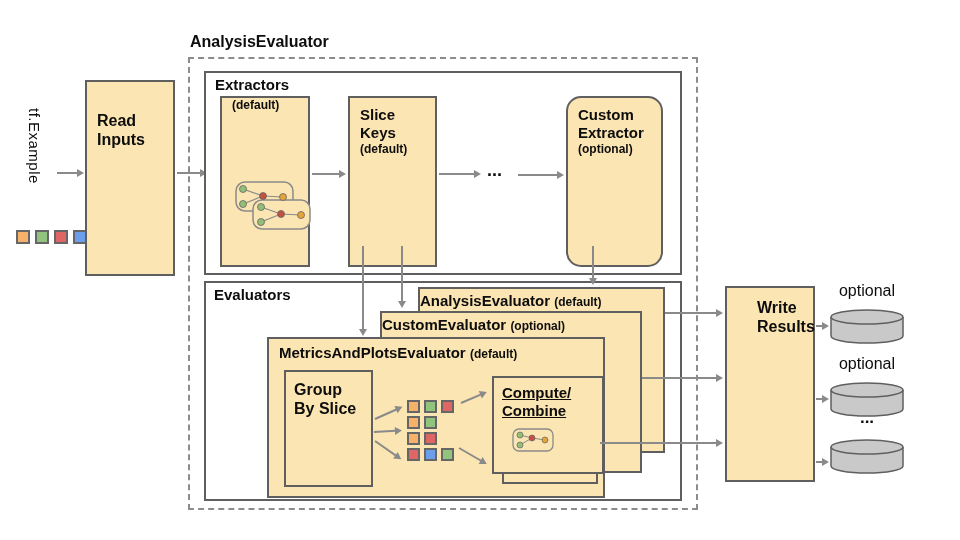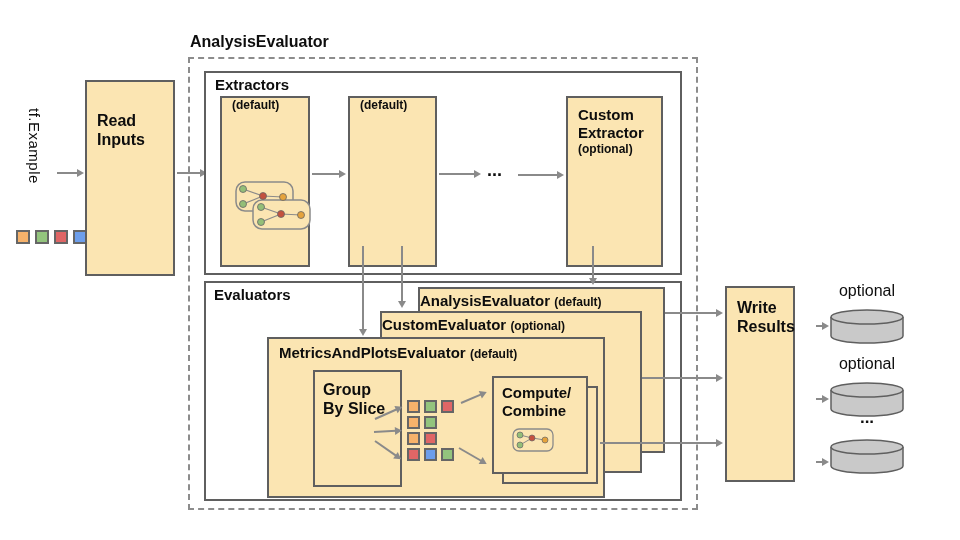--- a/index.html
+++ b/index.html
@@ -90,27 +90,28 @@
     <line x1="27" y1="46" x2="47" y2="38" stroke="#8a8a8a" stroke-width="1.2"></line>
     <line x1="47" y1="38" x2="67" y2="39" stroke="#8a8a8a" stroke-width="1.2"></line>
     <circle cx="27" cy="31" r="3.5" fill="#94BE78" stroke="#666" stroke-width="0.8"></circle>
     <circle cx="27" cy="46" r="3.5" fill="#94BE78" stroke="#666" stroke-width="0.8"></circle>
     <circle cx="47" cy="38" r="3.5" fill="#C4513F" stroke="#666" stroke-width="0.8"></circle>
     <circle cx="67" cy="39" r="3.5" fill="#E5A33C" stroke="#666" stroke-width="0.8"></circle>
   </svg>
   <div class="ah" style="left:312px;top:173px;width:28px;"></div>
 
   <div class="cbox" style="left:348px;top:96px;width:89px;height:171px;">
+    <div class="box-title">Slice Keys</div>
     <div class="bqual" style="padding-left:10px;">(default)</div>
   </div>
   <div class="ah" style="left:439px;top:173px;width:36px;"></div>
   <div class="dots" style="left:487px;top:160px;">...</div>
   <div class="ah" style="left:518px;top:174px;width:40px;"></div>
 
-  <div class="cbox" style="left:566px;top:96px;width:97px;height:171px;">
+  <div class="cbox" style="left:566px;top:96px;width:97px;height:171px;border-radius:15px;">
     <div class="box-title">Custom Extractor</div>
     <div class="bqual" style="padding-left:10px;">(optional)</div>
   </div>
 
   <div class="gbox" style="left:204px;top:281px;width:478px;height:220px;">
     <div class="group-label" style="padding-left:8px;">Evaluators</div>
   </div>
 
   <div class="cbox" style="left:418px;top:287px;width:247px;height:166px;">
     <div class="stack-title center">
@@ -128,21 +129,21 @@
     <div class="stack-title left-pad" style="padding-top:5px;">
       <span>MetricsAndPlotsEvaluator</span>
       <span class="bqual">(default)</span>
     </div>
   </div>
 
   <div class="av" style="left:362px;top:246px;height:84px;"></div>
   <div class="av" style="left:401px;top:246px;height:56px;"></div>
   <div class="av" style="left:592px;top:246px;height:33px;"></div>
 
-  <div class="cbox" style="left:284px;top:370px;width:89px;height:117px;margin-left:29px;">
+  <div class="cbox" style="left:284px;top:370px;width:89px;height:117px;">
     <div class="box-title" style="font-size:16px;padding-left:8px;">Group By Slice</div>
   </div>
 
   <div class="sq-grid" style="left:407px;top:400px;">
       <div class="sq-row">
         <span class="sq" style="background: rgb(246, 178, 107);"></span>
         <span class="sq" style="background: rgb(147, 196, 125);"></span>
         <span class="sq" style="background: rgb(224, 102, 102);"></span>
       </div>
       <div class="sq-row">
@@ -160,40 +161,40 @@
       </div>
     </div>
 
   <div class="ad" style="left:375px;top:418px;width:24px;transform:rotate(-24deg);"></div>
   <div class="ad" style="left:374px;top:431px;width:22px;transform:rotate(-3deg);"></div>
   <div class="ad" style="left:375px;top:440px;width:26px;transform:rotate(35deg);"></div>
   <div class="ad" style="left:461px;top:402px;width:22px;transform:rotate(-23deg);"></div>
   <div class="ad" style="left:459px;top:447px;width:26px;transform:rotate(30deg);"></div>
 
   <div class="cbox" style="left:502px;top:386px;width:96px;height:98px;"></div>
-  <div class="cbox" style="left:492px;top:376px;width:96px;height:98px;">
+  <div class="cbox" style="left:492px;top:376px;width:112px;height:98px;text-decoration:underline;">
     <div class="box-title" style="padding-left:8px;padding-top:6px;">Compute/
 Combine</div>
   </div>
   <svg style="left:512px;top:428px;" width="42" height="24" viewBox="0 0 42 24">
     <rect x="1" y="1" width="40" height="22" rx="6" fill="none" stroke="#8a8a8a" stroke-width="1.3"></rect>
     <line x1="8" y1="7" x2="20" y2="10" stroke="#8a8a8a" stroke-width="1"></line>
     <line x1="8" y1="17" x2="20" y2="10" stroke="#8a8a8a" stroke-width="1"></line>
     <line x1="20" y1="10" x2="33" y2="12" stroke="#8a8a8a" stroke-width="1"></line>
     <circle cx="8" cy="7" r="3" fill="#94BE78" stroke="#666" stroke-width="0.7"></circle>
     <circle cx="8" cy="17" r="3" fill="#94BE78" stroke="#666" stroke-width="0.7"></circle>
     <circle cx="20" cy="10" r="3" fill="#C4513F" stroke="#666" stroke-width="0.7"></circle>
     <circle cx="33" cy="12" r="3" fill="#E5A33C" stroke="#666" stroke-width="0.7"></circle>
   </svg>
 
   <div class="ah" style="left:665px;top:312px;width:52px;"></div>
   <div class="ah" style="left:642px;top:377px;width:75px;"></div>
   <div class="ah" style="left:600px;top:442px;width:117px;"></div>
 
-  <div class="cbox" style="left:725px;top:286px;width:70px;height:196px;">
+  <div class="cbox" style="left:725px;top:286px;width:90px;height:196px;padding-left:20px;">
     <div class="box-title" style="font-size:16px;padding-top:10px;">Write Results</div>
   </div>
 
   <div class="ah" style="left:816px;top:325px;width:7px;"></div>
   <div class="ah" style="left:816px;top:398px;width:7px;"></div>
   <div class="ah" style="left:816px;top:461px;width:7px;"></div>
 
   <div class="cyl-label" style="left:825px;top:282px;">optional</div>
   <svg style="left:829px;top:308px;" width="76" height="38" viewBox="0 0 76 38">
     <path d="M2 9 v19 a36 7 0 0 0 72 0 V9" fill="#C9C9C9" stroke="#5f5f5f" stroke-width="1.5"></path>

